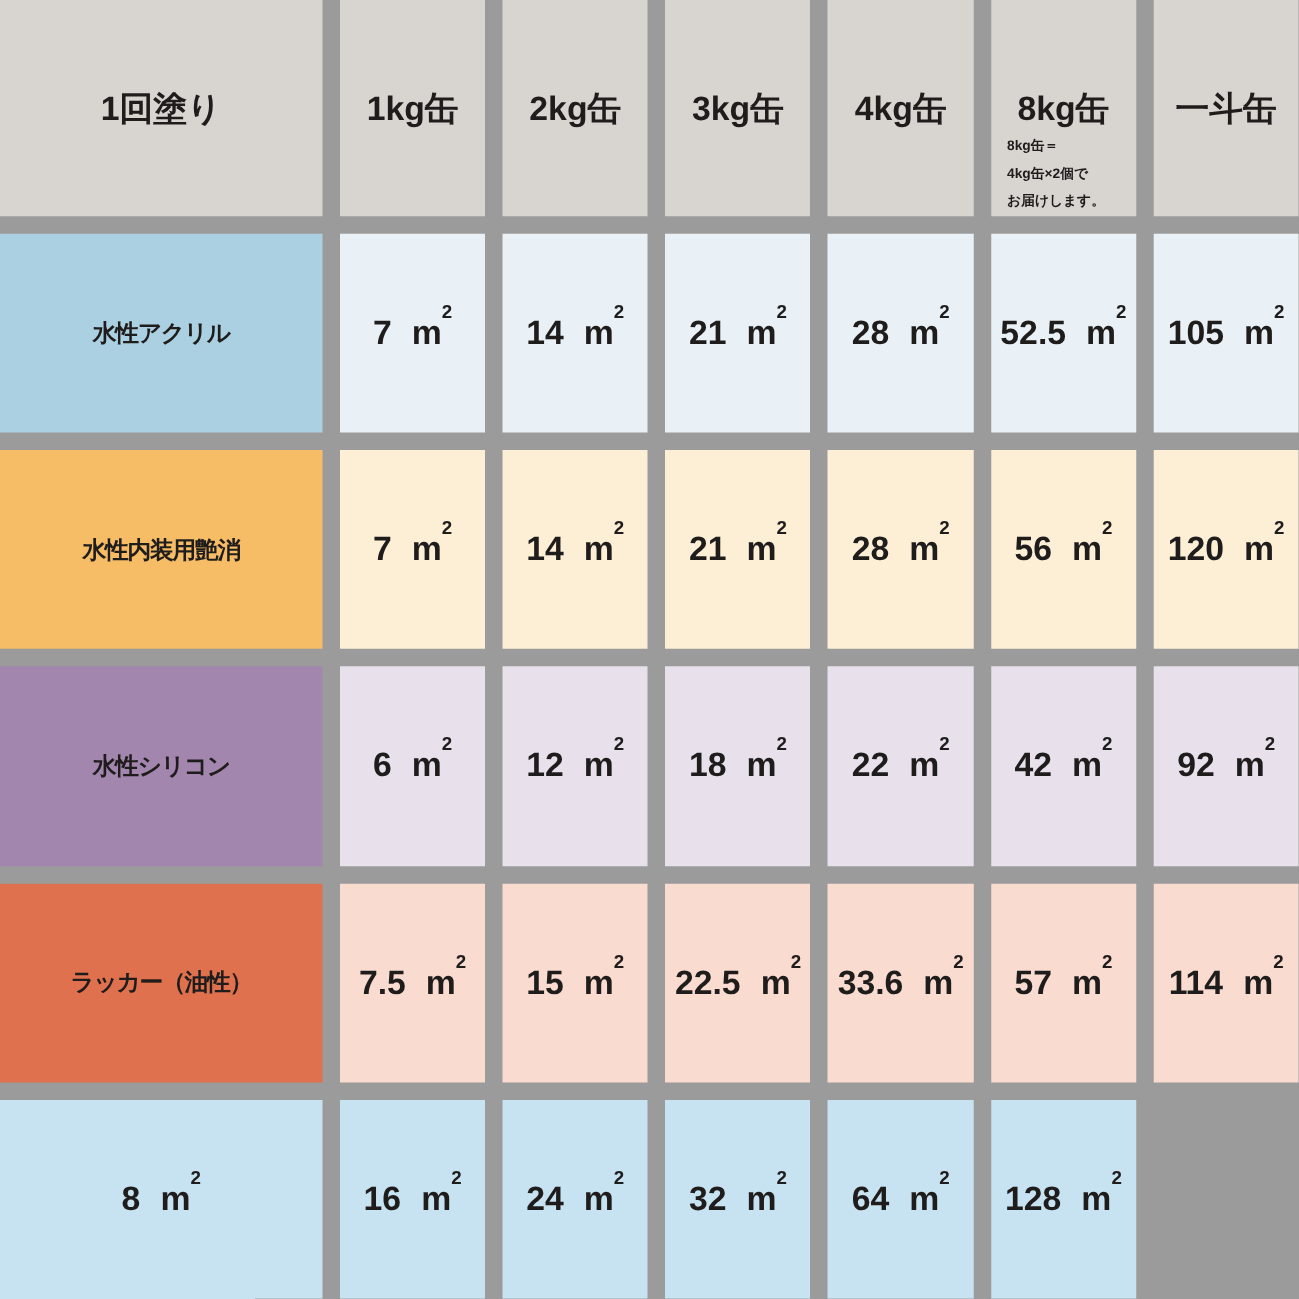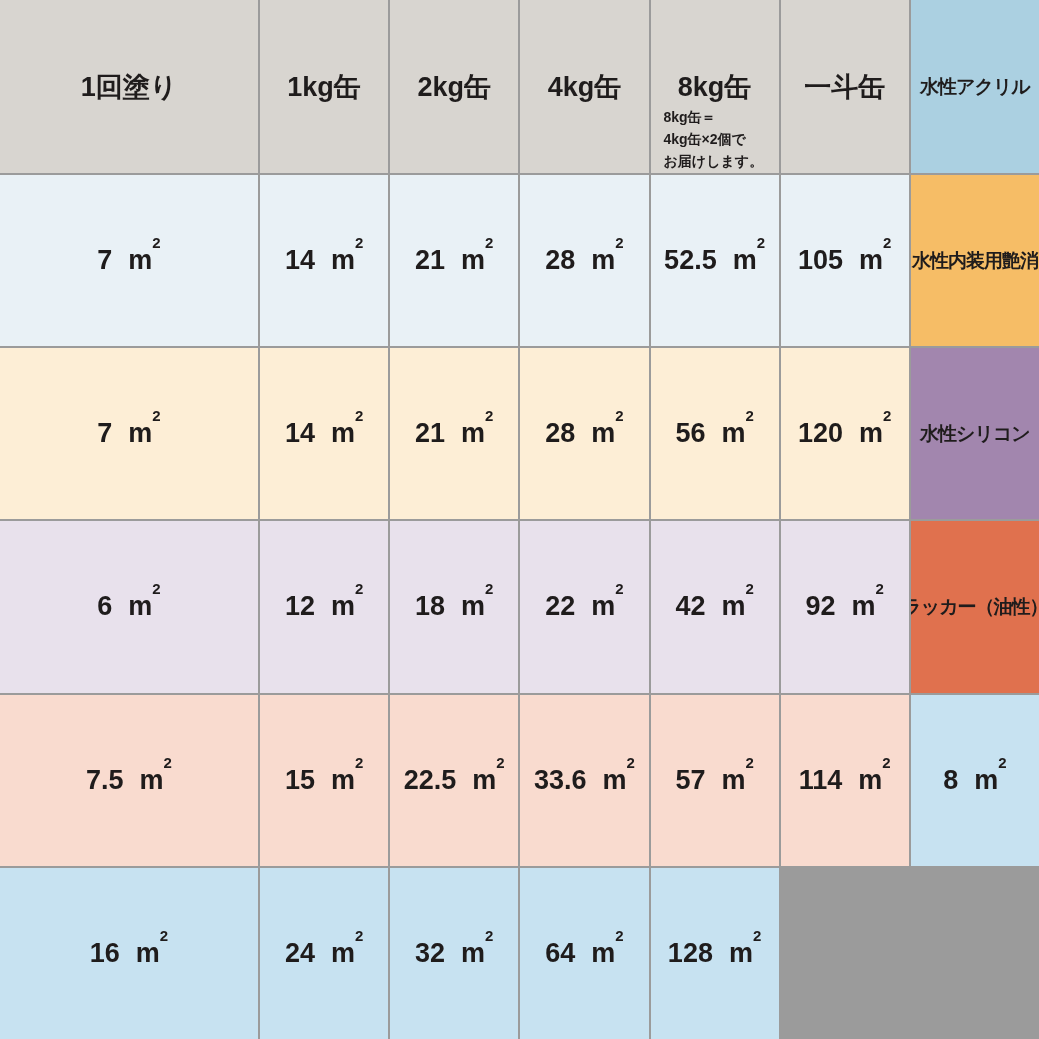--- a/index.html
+++ b/index.html
@@ -7,41 +7,41 @@
   body {
     font-family: "Liberation Sans", "DejaVu Sans", sans-serif;
     color: #1f1c1c;
     background: #9b9b9b;
   }
   .tbl {
     width: 1039px; height: 1039px;
     display: grid;
     grid-template-columns: 258px repeat(6, 1fr);
     grid-template-rows: 173px repeat(5, 1fr);
-    gap: 2px;
+    gap: 14px;
     background: #9b9b9b;
   }
   .cell {
     display: flex;
     align-items: center;
     justify-content: center;
     overflow: hidden;
   }
   .hdr {
     background: #d8d5d0;
     font-weight: bold;
     font-size: 27px;
   }
   .hdr-8 { position: relative; }
   .note {
     position: absolute;
     top: 106px;
     left: 13px;
     right: 2px;
-    font-size: 14px;
+    font-size: 11px;
     line-height: 22px;
     font-weight: bold;
     white-space: pre-line;
     text-align: left;
   }
   .label {
     font-weight: bold;
     font-size: 19px;
     letter-spacing: -1px;
     white-space: nowrap;
@@ -72,20 +72,23 @@
   <div class="cell hdr">
     <span>1回塗り</span>
   </div>
   <div class="cell hdr">
     <span>1kg缶</span>
   </div>
   <div class="cell hdr">
     <span>2kg缶</span>
   </div>
   <div class="cell hdr">
+    <span>3kg缶</span>
+  </div>
+  <div class="cell hdr">
     <span>4kg缶</span>
   </div>
   <div class="cell hdr hdr-8">
     <span>8kg缶</span>
     <div class="note">8kg缶＝
 4kg缶×2個で
 お届けします。</div>
   </div>
   <div class="cell hdr">
     <span>一斗缶</span>

